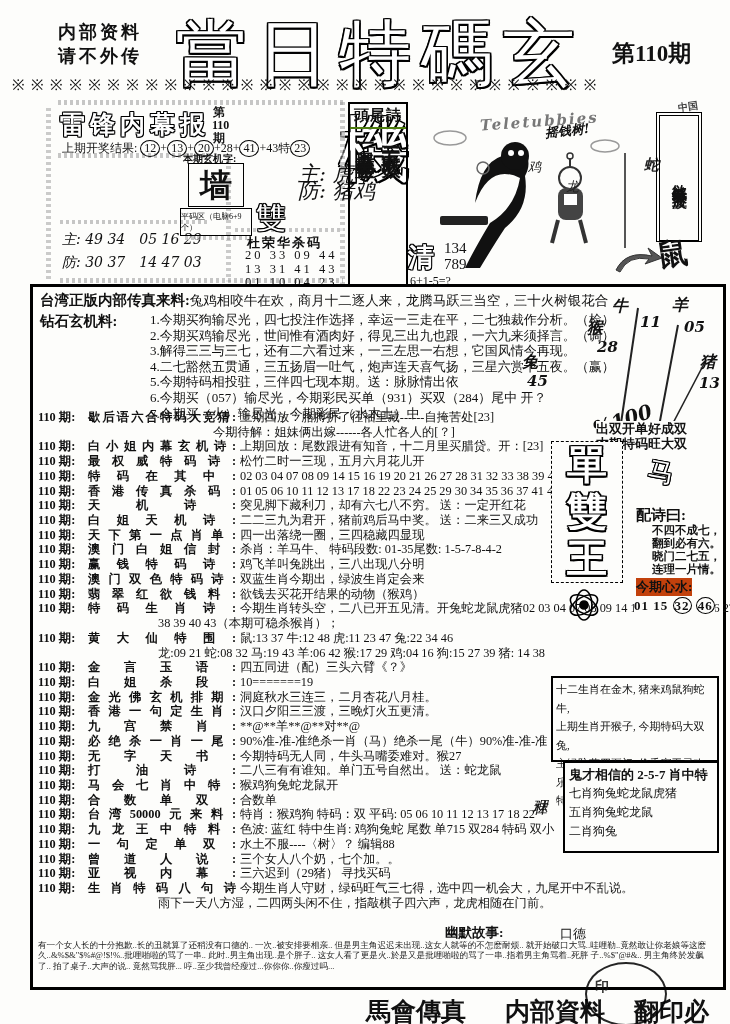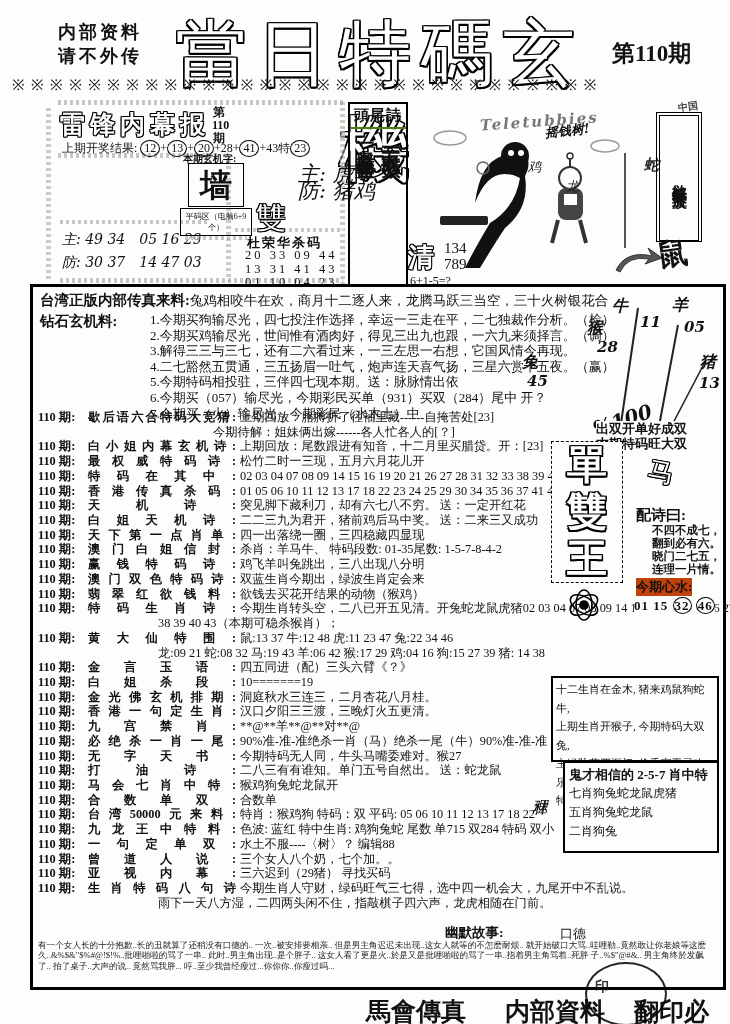--- a/index.html
+++ b/index.html
@@ -21,21 +21,21 @@
   #issue-no{left:612px;top:38px;font-size:23px;}
   #divider{left:12px;top:74px;width:710px;font-size:15px;letter-spacing:6.5px;white-space:nowrap;overflow:hidden;}
   
   .paper-title{left:60px;top:108px;font-size:25px;letter-spacing:5px;font-weight:bold;}
   .paper-issue{left:212px;top:106px;font-size:12px;width:14px;line-height:13px;text-align:center;font-weight:bold;}
   .results{left:62px;top:140px;font-size:12px;}
   .circ{display:inline-block;border:1.2px solid #000;border-radius:50%;padding:0 2px;min-width:14px;text-align:center;}
   .mystery-label{left:183px;top:152px;font-size:10px;}
   .mystery-box{left:188px;top:163px;width:54px;height:42px;border:1.5px solid #000;text-align:center;}
   .mystery-box span{font-size:32px;font-weight:bold;line-height:42px;}
-  .pingma{left:180px;top:208px;width:70px;height:24px;border:1px solid #000;font-size:8px;text-align:center;padding-top:2px;}
+  .pingma{left:180px;top:208px;width:70px;height:24px;border:1px solid #000;font-size:8px;padding-top:2px;}
   .zhint{left:298px;top:166px;font-size:21px;line-height:17px;}
   .shuang{left:256px;top:198px;font-size:30px;}
   .du-title{left:247px;top:234px;font-size:13px;letter-spacing:2px;}
   .du-rows{left:245px;top:249px;font-size:12.5px;line-height:13.5px;letter-spacing:3px;}
   .poem-box{left:348px;top:102px;width:56px;height:181px;border:2px solid #000;}
   .poem-title{border-bottom:2px solid #4d7c0f;font-size:15px;font-weight:bold;text-align:center;padding:2px 0;letter-spacing:1px;}
   .poem-body{writing-mode:vertical-rl;text-orientation:upright;font-size:19px;font-weight:bold;height:148px;margin:4px auto 0;line-height:26px;letter-spacing:2px;}
   .tree{left:545px;top:122px;font-size:13px;transform:rotate(-6deg);}
   .animal{font-size:13px;color:#222;}
   .qing-char{left:408px;top:240px;font-size:26px;}

